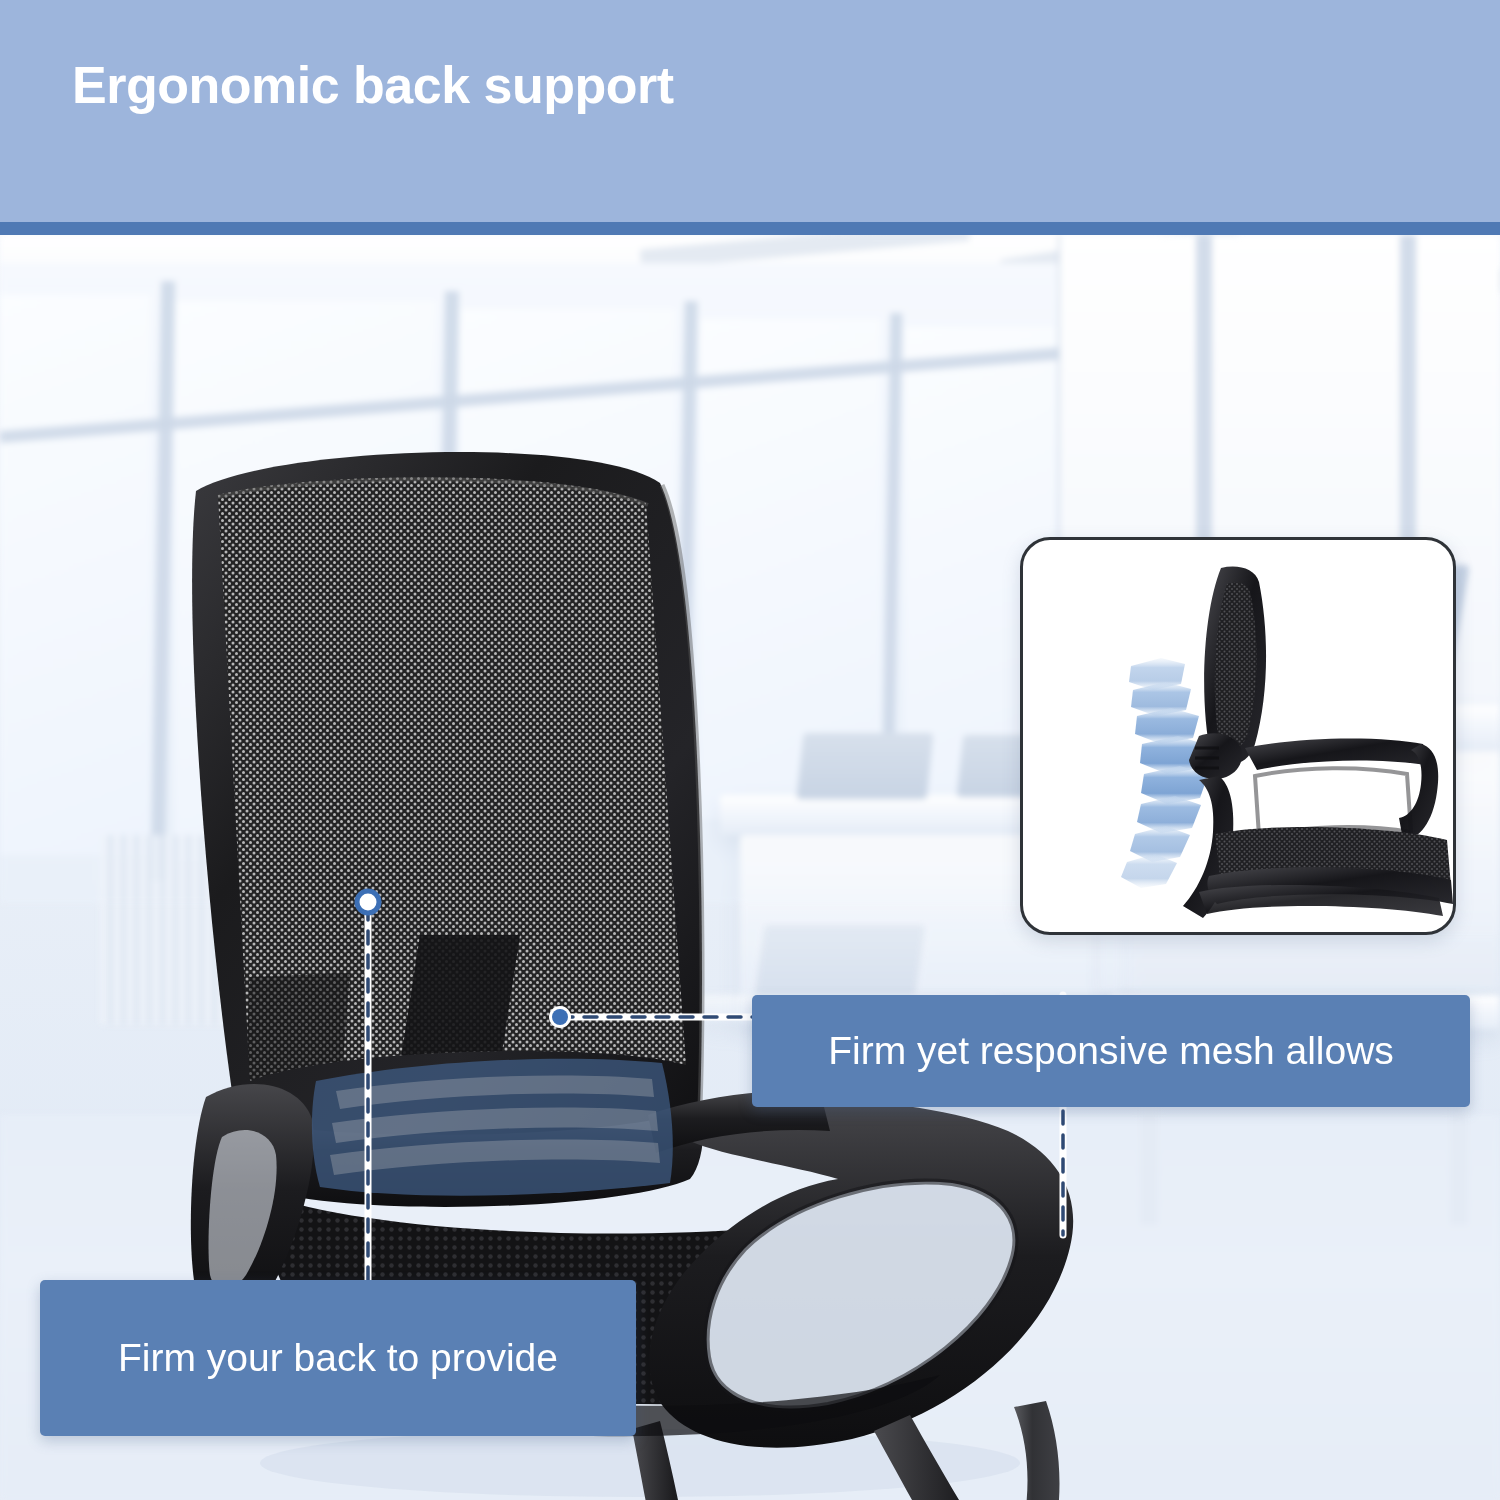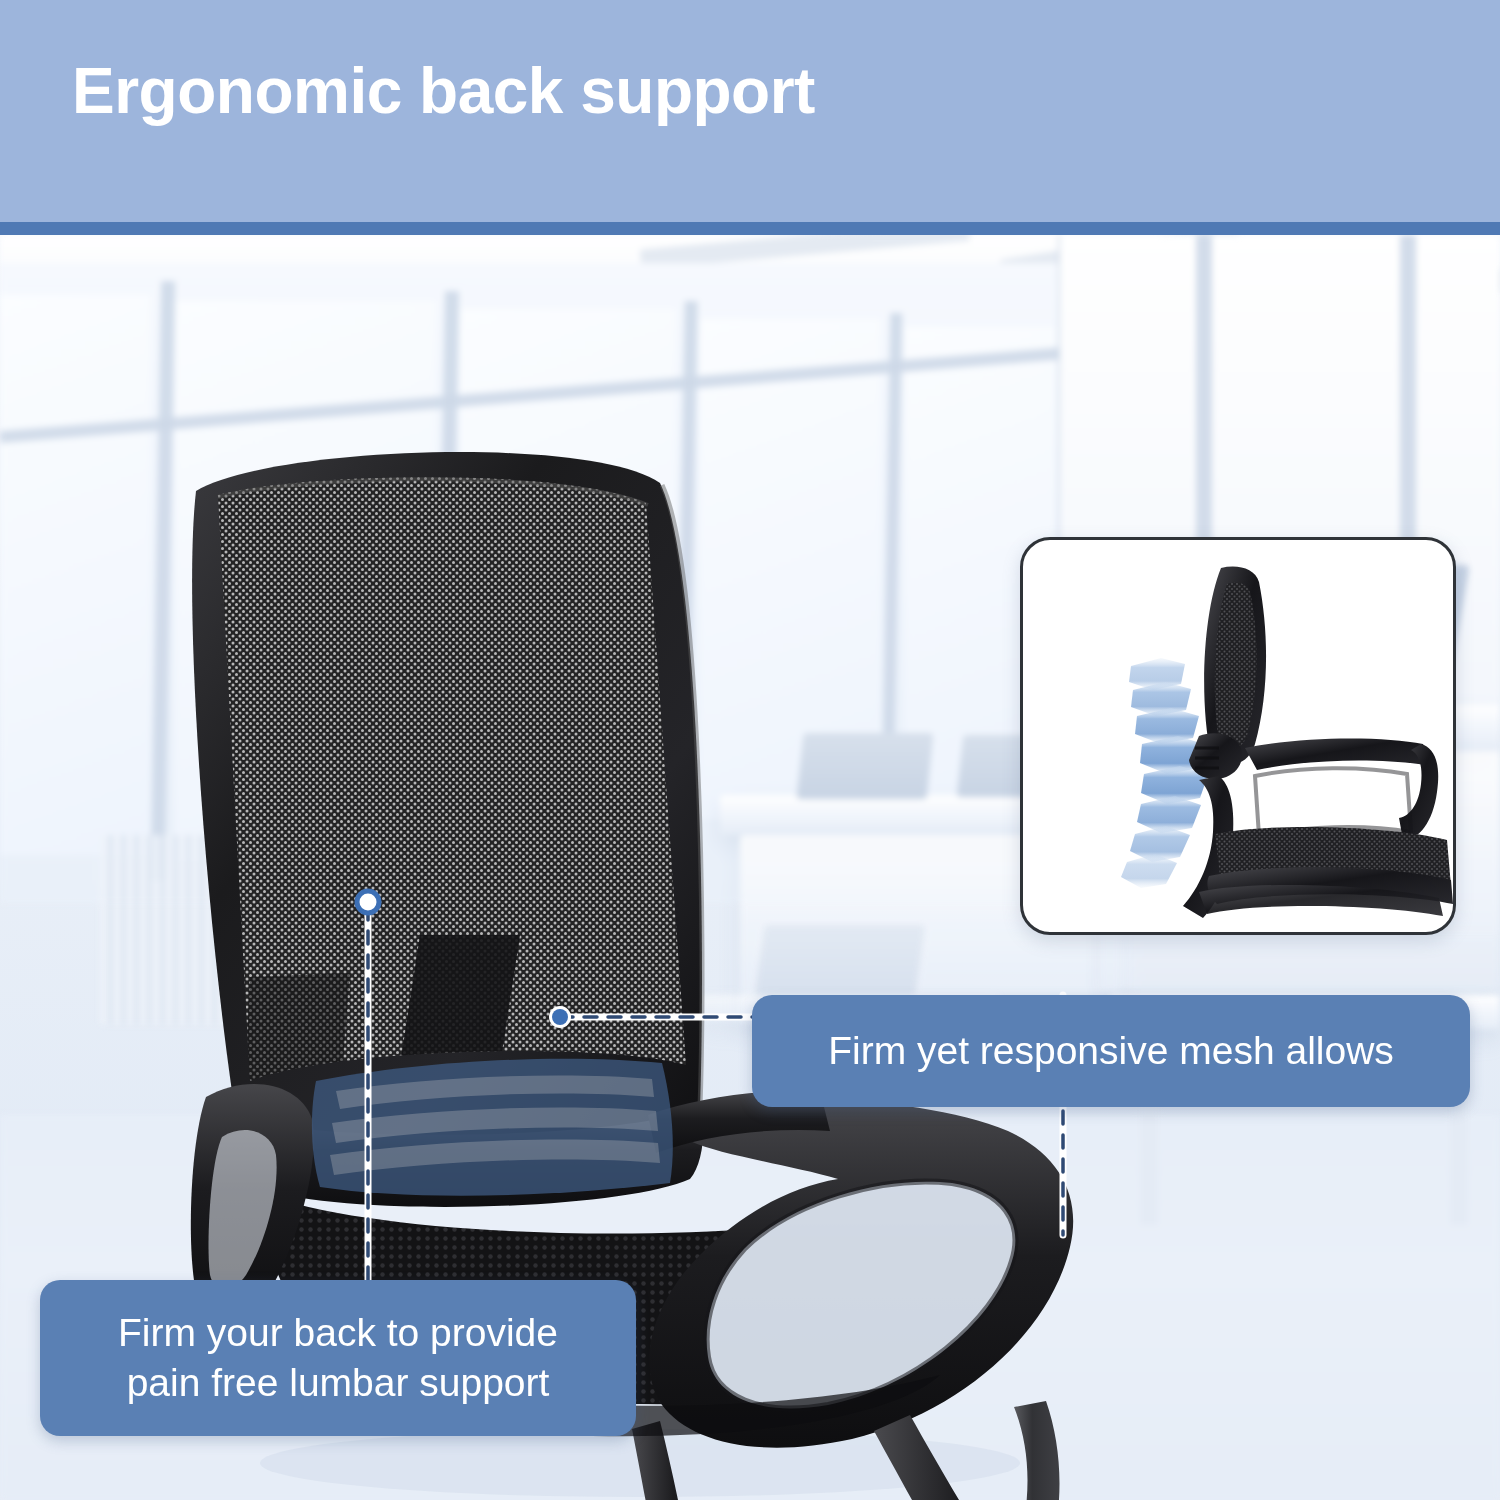--- a/index.html
+++ b/index.html
@@ -10,21 +10,21 @@
          background:#eef2f9;}
 
   
   .header-band{position:absolute;left:0;top:0;width:1500px;height:222px;
        background:#9db5dc;}
   .header-rule{position:absolute;left:0;top:222px;width:1500px;height:13px;
        background:#4f79b4;}
   .header-rule:after{content:"";position:absolute;left:0;top:13px;width:1500px;
        height:5px;background:#6f94c6;opacity:.55;}
   .header-title{position:absolute;left:72px;top:58px;width:1300px;
-       color:#ffffff;font-size:64px;font-weight:bold;letter-spacing:-.5px;
+       color:#ffffff;font-size:52px;font-weight:bold;letter-spacing:-.5px;
        line-height:1.05;white-space:nowrap;}
 
   
   .scene{position:absolute;left:0;top:235px;width:1500px;height:1265px;
        overflow:hidden;
        background:linear-gradient(180deg,#f4f7fc 0%,#eaf0f8 42%,#e3ebf6 72%,#e7edf7 100%);}
 
   
   .bg-layer{position:absolute;inset:0;filter:blur(3px);}
   .ceiling{position:absolute;left:0;top:0;width:1500px;height:120px;
@@ -54,21 +54,21 @@
   
   .inset{position:absolute;left:1020px;top:302px;width:430px;height:392px;
        background:#ffffff;border:3px solid #2f3338;border-radius:30px;
        overflow:hidden;box-shadow:0 6px 18px rgba(90,110,140,.22);}
 
   
   .leader{position:absolute;left:0;top:0;width:1500px;height:1265px;
        pointer-events:none;}
 
   
-  .callout{position:absolute;background:#5a80b4;border-radius:20px;
+  .callout{position:absolute;background:#5a80b4;border-radius:5px;
        color:#ffffff;display:flex;align-items:center;justify-content:center;
        text-align:center;font-size:39px;line-height:1.28;
        box-shadow:0 5px 14px rgba(70,95,135,.28);padding:14px 26px;
        box-sizing:border-box;}
   .callout-mesh{left:752px;top:995px;width:718px;height:112px;}
   .callout-lumbar{left:40px;top:1280px;width:596px;height:156px;}
 </style>
 </head>
 <body>
 
@@ -354,17 +354,16 @@
 
   <div class="callout callout-mesh">
     <span>
       <span>Firm yet responsive mesh allows</span><br>
     </span>
   </div>
 
   <div class="callout callout-lumbar">
     <span>
       <span>Firm your back to provide</span><br>
-      <span>pain free lumbar support</span>
     </span>
   </div>
 
 </div>
 
 </body></html>

